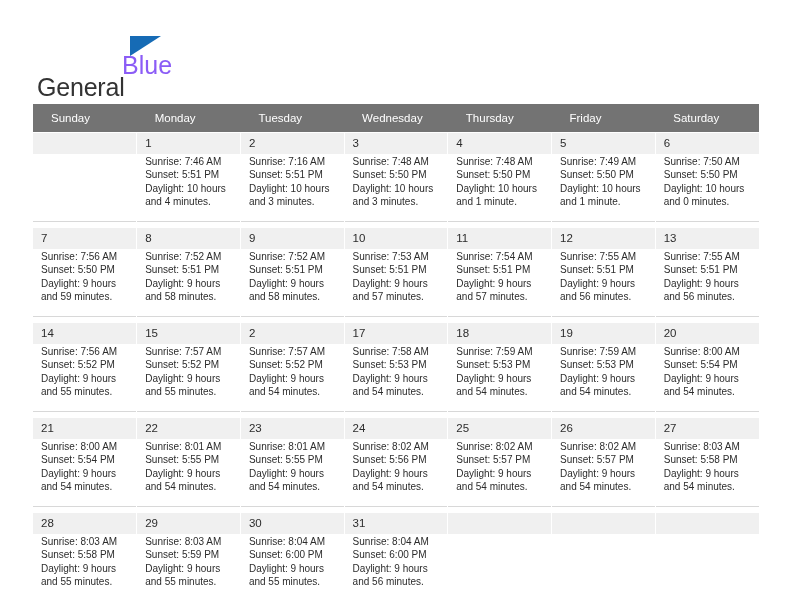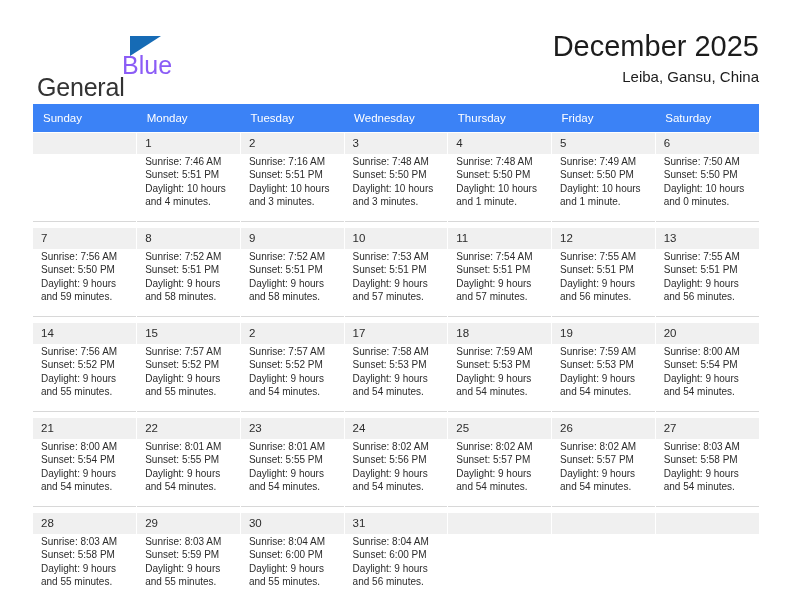--- a/index.html
+++ b/index.html
@@ -97,26 +97,26 @@
     position: absolute;
     left: 33px;
     top: 104px;
     width: 726px;
     border-collapse: collapse;
     table-layout: fixed;
   }
   .calendar col { width: 103.71px; }
 
   .calendar thead th {
-    background: #3b82f6;
+    background: #737373;
     color: #ffffff;
     font-size: 11.5px;
     font-weight: normal;
     text-align: left;
-    padding: 5px 0 5px 10px;
+    padding: 5px 0 5px 18px;
     height: 18px;
     line-height: 16px;
     border: none;
   }
 
   .calendar tbody td {
     vertical-align: top;
     padding: 0;
     border-top: 1px solid #ffffff;
     border-right: 1px solid #ffffff;
@@ -168,24 +168,20 @@
   <div class="header">
 
     <div class="brand">
       <span class="brand-line1">
         <span class="brand-word-general">General</span>
         <span class="brand-triangle"></span>
       </span>
       <span class="brand-line2">Blue</span>
     </div>
 
-    <div class="title-block">
-      <h1 class="cal-title">December 2025</h1>
-      <p class="cal-subtitle">Leiba, Gansu, China</p>
-    </div>
 
   </div>
 
   <table class="calendar">
     <colgroup>
       <col>
         <col>
         <col>
         <col>
         <col>

